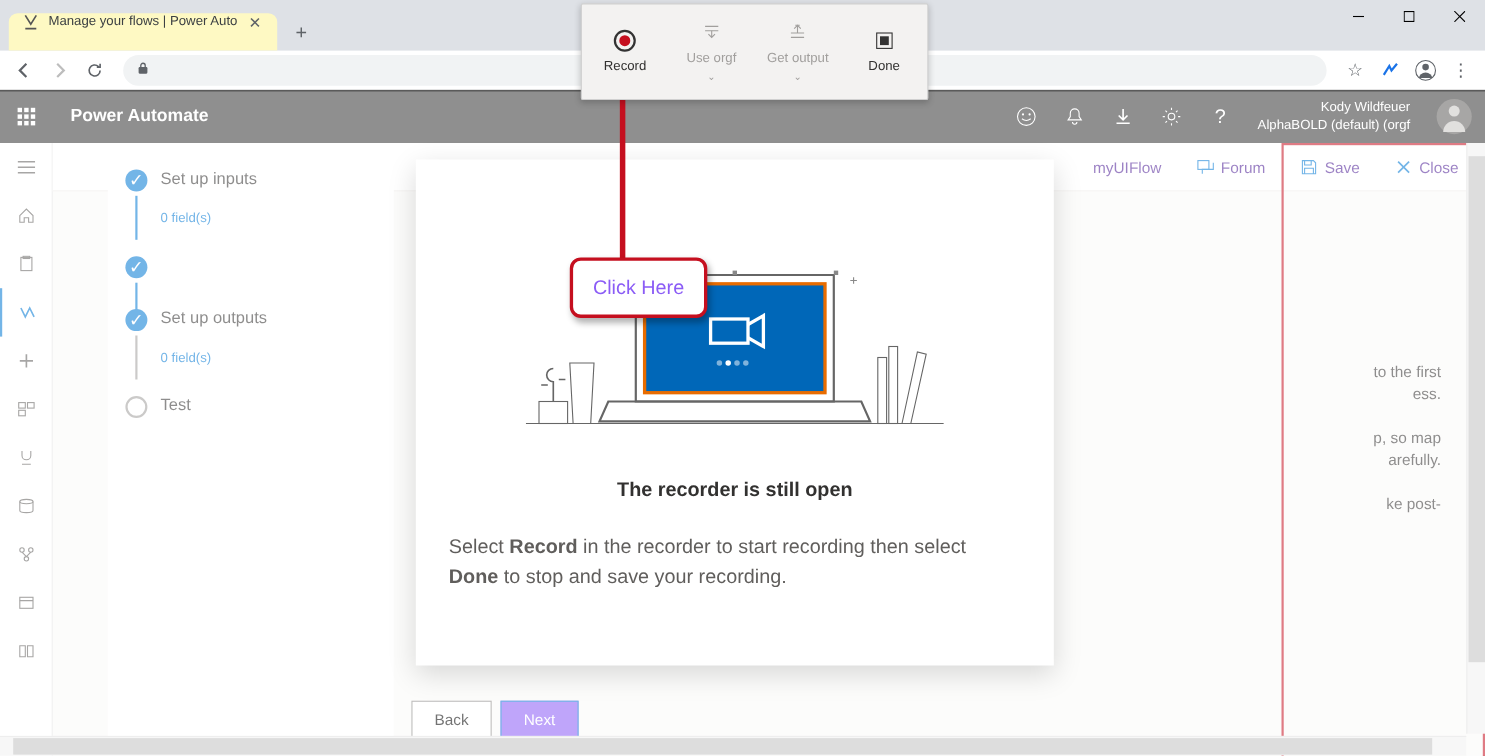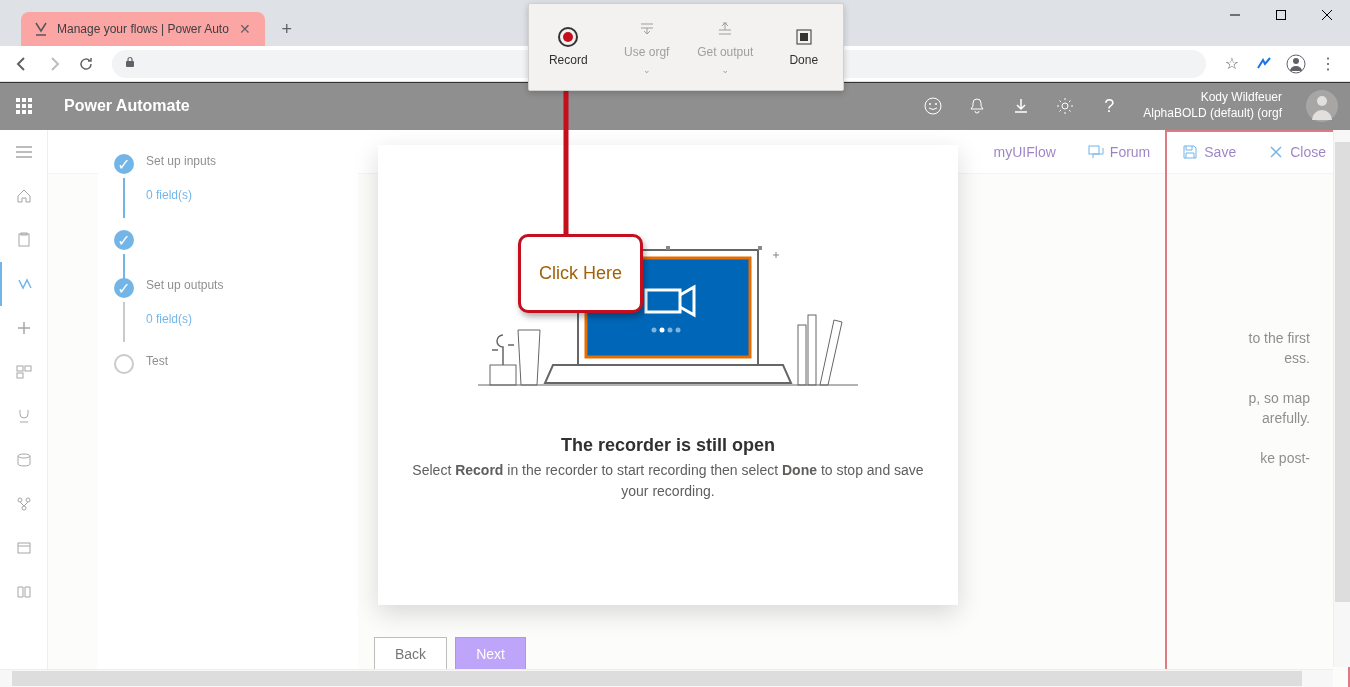--- a/index.html
+++ b/index.html
@@ -1,18 +1,18 @@
 <!DOCTYPE html>
 <html><head>
 <meta charset="utf-8">
 <style>
 *{margin:0;padding:0;box-sizing:border-box;font-family:"Segoe UI",Arial,sans-serif}
 body{width:1350px;height:687px;overflow:hidden;background:#fff;position:relative}
 .chrome-top{height:46px;background:#dee1e6;display:flex;align-items:flex-end;position:relative}
-.tab{background:#fca5a5;border-radius:8px 8px 0 0;height:34px;margin-left:21px;display:flex;align-items:center;padding:0 12px;min-width:240px;gap:8px}
+.tab{background:#fef9c3;border-radius:8px 8px 0 0;height:34px;margin-left:8px;display:flex;align-items:flex-start;padding:0 12px;min-width:240px;gap:8px}
 .tab-favicon{width:16px;height:16px}
 .tab-favicon svg{width:16px;height:16px}
 .tab-title{font-size:12px;color:#3c4043;flex:1;white-space:nowrap;overflow:hidden}
 .tab-close{width:16px;height:16px;color:#5f6368;font-size:14px;display:flex;align-items:center;justify-content:center}
 .new-tab{width:28px;height:28px;display:flex;align-items:center;justify-content:center;color:#5f6368;font-size:18px;margin-left:8px;margin-bottom:3px}
 .win-controls{position:absolute;right:0;top:0;display:flex;height:30px}
 .win-btn{width:46px;display:flex;align-items:center;justify-content:center;color:#000}
 .chrome-toolbar{height:36px;background:#fff;display:flex;align-items:center;padding:0 8px;gap:4px;border-bottom:1px solid #e0e0e0}
 .nav-btn{width:28px;height:28px;display:flex;align-items:center;justify-content:center;color:#5f6368;border-radius:50%}
 .nav-btn.disabled{color:#bdbdbd}
@@ -35,39 +35,39 @@
 .pa-main{flex:1;background:#faf9f8;position:relative}
 .command-bar{height:44px;background:#fff;border-bottom:1px solid #edebe9;display:flex;align-items:center;justify-content:flex-end;padding:0 16px;gap:16px}
 .cmd-item{display:flex;align-items:center;gap:6px;font-size:14px;color:#4c1d95;padding:4px 8px}
 .cmd-item svg{width:16px;height:16px}
 .wizard-panel{position:absolute;left:50px;top:0;bottom:0;width:260px;background:#fff;padding:24px 16px}
 .wiz-step{display:flex;gap:12px;margin-bottom:28px;position:relative}
 .wiz-line{position:absolute;left:9px;top:24px;width:2px;height:40px;background:#0078d4}
 .wiz-dot{width:20px;height:20px;border-radius:50%;flex-shrink:0;display:flex;align-items:center;justify-content:center}
 .wiz-dot.done{background:#0078d4;color:#fff}
 .wiz-dot.pending{border:2px solid #a19f9d;background:#fff}
-.wiz-label{font-size:12px;color:#323130}
+.wiz-label{font-size:15px;color:#323130}
 .wiz-label.bold{font-weight:600}
 .wiz-sub{font-size:12px;color:#0078d4;margin-top:20px}
 .behind-redbox{position:absolute;right:0;top:0;width:185px;height:575px;border:2px solid #c50f1f}
 .wiz-buttons{position:absolute;bottom:16px;left:326px;display:flex;gap:8px}
 .btn{padding:8px 20px;font-size:14px;border:1px solid #8a8886;background:#fff;cursor:pointer}
 .btn.primary{background:#8b5cf6;color:#fff;border-color:#0078d4}
 .modal{position:absolute;left:378px;top:145px;width:580px;height:460px;background:#fff;box-shadow:0 8px 24px rgba(0,0,0,0.15);padding:30px;display:flex;flex-direction:column;align-items:center;z-index:5}
 .modal-illus{width:380px;height:200px;margin-top:20px;position:relative}
 .modal-title{font-size:18px;font-weight:600;color:#323130;margin-top:40px}
-.modal-text{font-size:14px;color:#605e5c;margin-top:4px;text-align:center;line-height:1.5}
+.modal-text{font-size:18px;color:#605e5c;margin-top:28px;line-height:1.5}
 .overlay{position:absolute;left:0;right:0;top:83px;bottom:0;background:rgba(255,255,255,0.45);z-index:3}
 .recorder-bar{position:absolute;left:528px;top:3px;width:316px;height:88px;background:#f3f2f1;border:1px solid #d0d0d0;box-shadow:0 2px 6px rgba(0,0,0,0.2);display:flex;z-index:30;border-radius:2px}
 .rec-btn{flex:1;display:flex;flex-direction:column;align-items:center;justify-content:center;gap:6px;font-size:12px;color:#323130}
 .rec-btn.muted{color:#a19f9d}
 .rec-circle{width:20px;height:20px;border:2px solid #333;border-radius:50%;display:flex;align-items:center;justify-content:center}
 .rec-circle-inner{width:10px;height:10px;background:#c50f1f;border-radius:50%}
 .arrow-callout{position:absolute;left:556px;top:60px;z-index:25;pointer-events:none}
-.click-here{position:absolute;left:518px;top:234px;z-index:26;background:#fff;border:3px solid #c50f1f;border-radius:10px;padding:26px 18px;color:#a16207;font-size:18px;font-weight:400;box-shadow:2px 4px 6px rgba(0,0,0,0.3)}
+.click-here{position:absolute;left:518px;top:234px;z-index:26;background:#fff;border:3px solid #c50f1f;border-radius:10px;padding:14px 18px;color:#8b5cf6;font-size:18px;font-weight:400;box-shadow:2px 4px 6px rgba(0,0,0,0.3)}
 .scrollbar-v{position:absolute;right:0;top:130px;bottom:20px;width:17px;background:#f1f1f1;border-left:1px solid #e0e0e0}
 .scrollbar-v .thumb{position:absolute;top:12px;width:15px;left:1px;height:460px;background:#c1c1c1}
 .scrollbar-h{position:absolute;left:0;right:17px;bottom:0;height:18px;background:#f1f1f1;border-top:1px solid #e0e0e0}
 .scrollbar-h .thumb{position:absolute;left:12px;height:15px;top:1px;width:1290px;background:#c1c1c1}
 .minitext{position:absolute;right:40px;font-size:14px;color:#323130}
 </style>
 </head>
 <body>
 
 <div class="chrome-top">

